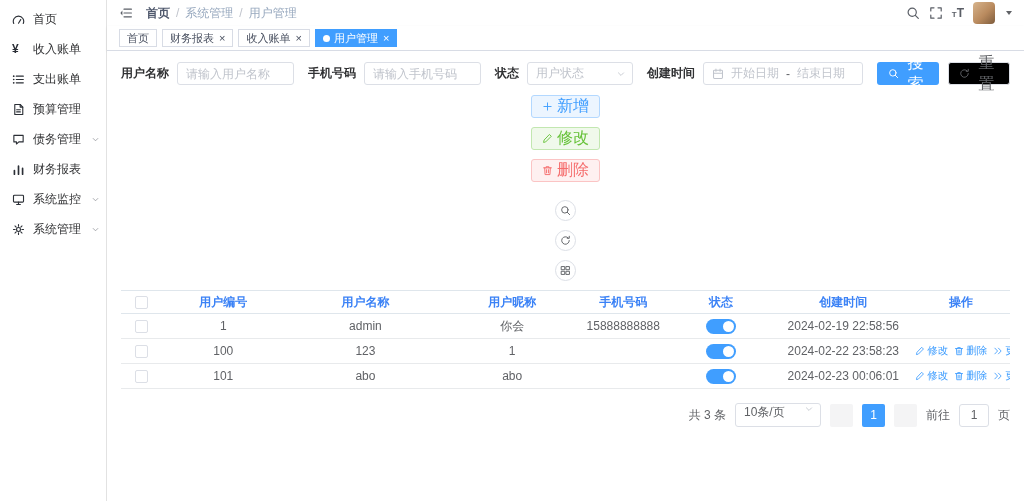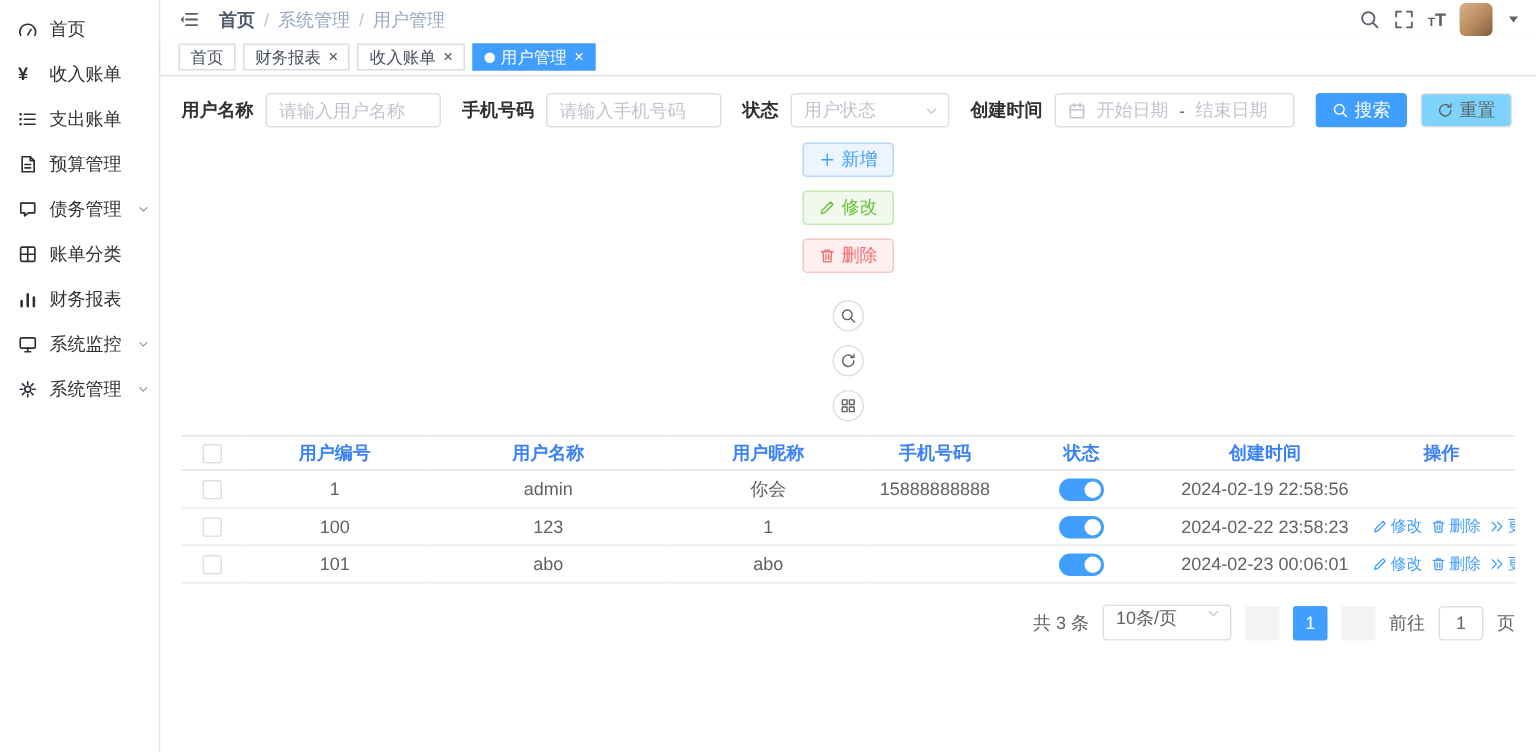--- a/index.html
+++ b/index.html
@@ -52,24 +52,24 @@
   .inp { height: 23px; width: 117px; border: 1px solid #dcdfe6; border-radius: 3px; padding: 0 8px; font-size: 12px; color: #606266; outline: none; font-family: inherit; }
   .inp::placeholder { color: #c0c4cc; }
   .sel { width: 106px; height: 23px; border: 1px solid #dcdfe6; border-radius: 3px; display: flex; align-items: center; justify-content: space-between; padding: 0 6px 0 8px; color: #c0c4cc; cursor: pointer; background: #fff; }
   .chev { color: #c0c4cc; display: inline-flex; }
   .chev svg { width: 10px; height: 10px; }
   .daterange { width: 160px; height: 23px; border: 1px solid #dcdfe6; border-radius: 3px; display: flex; align-items: center; gap: 7px; padding: 0 8px; color: #c0c4cc; background: #fff; cursor: pointer; }
   .dricon { color: #c0c4cc; display: inline-flex; }
   .dricon svg { width: 12px; height: 12px; }
   .daterange .sep { color: #606266; }
 
-  .btn { height: 23px; display: inline-flex; align-items: center; gap: 4px; padding: 0 10px; border-radius: 3px; font-size: 12px; cursor: pointer; border: 1px solid transparent; font-family: inherit; }
+  .btn { height: 23px; display: inline-flex; align-items: center; gap: 4px; padding: 0 10px; border-radius: 3px; font-size: 16px; cursor: pointer; border: 1px solid transparent; font-family: inherit; }
   .bicon { display: inline-flex; } .bicon svg { width: 11px; height: 11px; }
   .btn-primary { background: #409eff; color: #fff; margin-right: 9px; }
-  .btn-plain { background: #7dd3fc; border-color: #dcdfe6; color: #606266; }
+  .btn-plain { background: #000000; border-color: #dcdfe6; color: #606266; }
   .btn-add { background: #ecf5ff; border-color: #b3d8ff; color: #409eff; }
   .btn-edit { background: #f0f9eb; border-color: #c2e7b0; color: #67c23a; }
   .btn-del { background: #fef0f0; border-color: #fbc4c4; color: #f56c6c; }
 
   
   .toolbar-row { display: flex; align-items: center; gap: 9px; margin-bottom: 9px; flex-direction: column; }
   .toolbar-spacer { flex: 1; }
   .circle-btn { width: 21px; height: 21px; border-radius: 50%; border: 1px solid #dcdfe6; background: #fff; color: #606266; display: inline-flex; align-items: center; justify-content: center; cursor: pointer; }
   .circle-btn svg { width: 11px; height: 11px; }
 
@@ -139,29 +139,20 @@
             <svg viewBox="0 0 14 14" fill="none" stroke="currentColor" stroke-width="1.2" stroke-linecap="round" stroke-linejoin="round">
               <path d="M2 2.6h10v7H7.4L4.8 11.8V9.6H2z"></path>
             </svg>
           </span>
           <span class="mi-label">债务管理</span>
           <span class="mi-arrow">
             <svg viewBox="0 0 14 14" fill="none" stroke="currentColor" stroke-width="1.2" stroke-linecap="round" stroke-linejoin="round">
               <path d="M3.4 5.4 7 9l3.6-3.6"></path>
             </svg>
           </span>
-        </div>
-        <div class="menu-item">
-          <span class="mi-icon">
-            <svg viewBox="0 0 14 14" fill="none" stroke="currentColor" stroke-width="1.2" stroke-linecap="round" stroke-linejoin="round">
-              <rect x="1.9" y="1.9" width="10.2" height="10.2" rx="1"></rect>
-              <path d="M7 1.9v10.2M1.9 7h10.2"></path>
-            </svg>
-          </span>
-          <span class="mi-label">账单分类</span>
         </div>
         <div class="menu-item">
           <span class="mi-icon">
             <svg viewBox="0 0 14 14" fill="none" stroke="currentColor" stroke-width="1.2" stroke-linecap="round" stroke-linejoin="round">
               <path d="M2.6 12V8.2M7 12V3.4M11.4 12V5.8" stroke-width="1.8"></path>
             </svg>
           </span>
           <span class="mi-label">财务报表</span>
         </div>
         <div class="menu-item">

